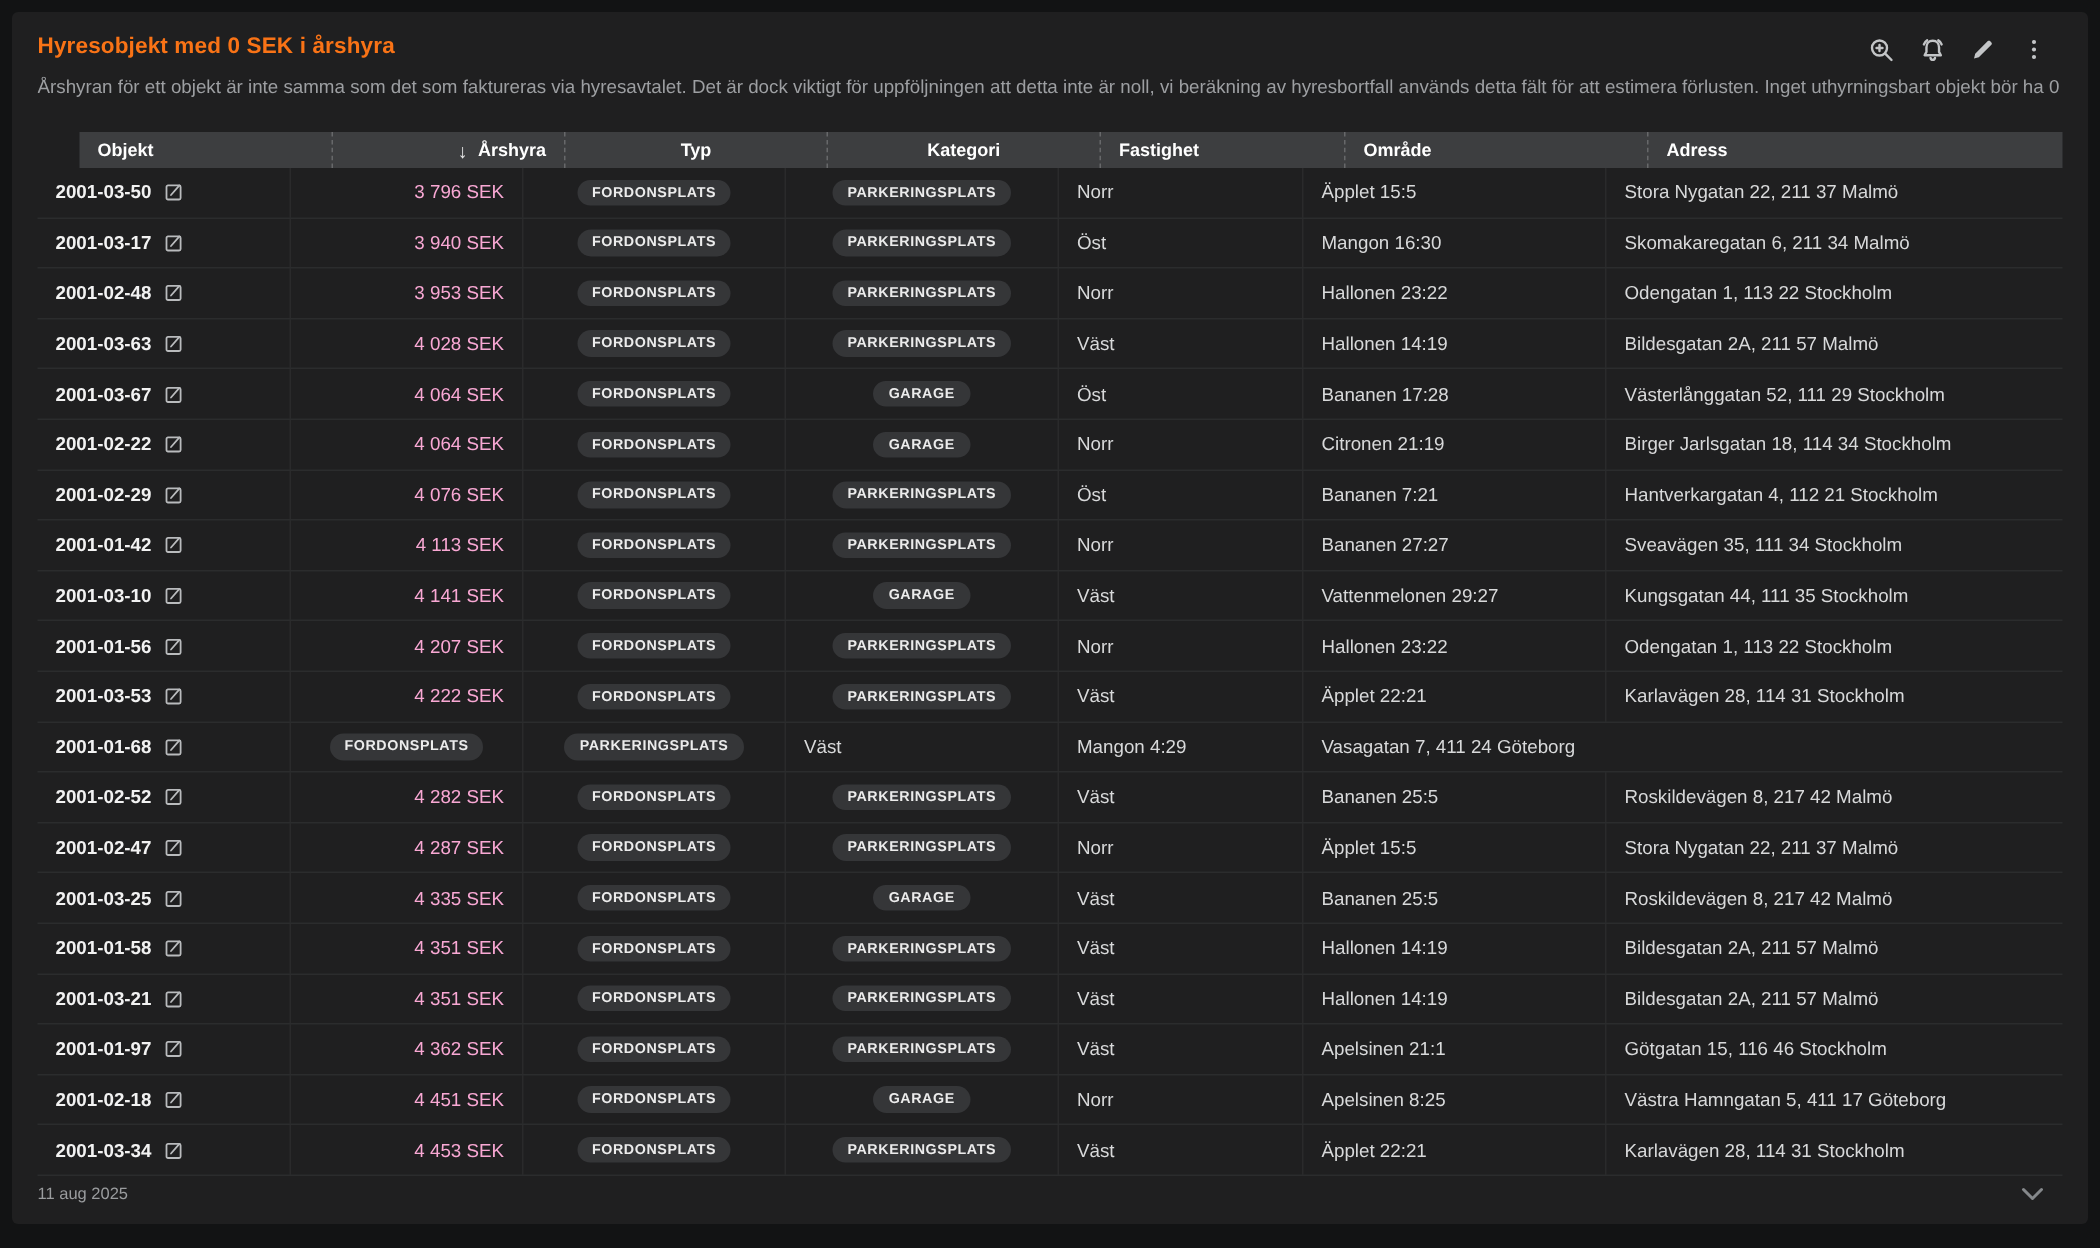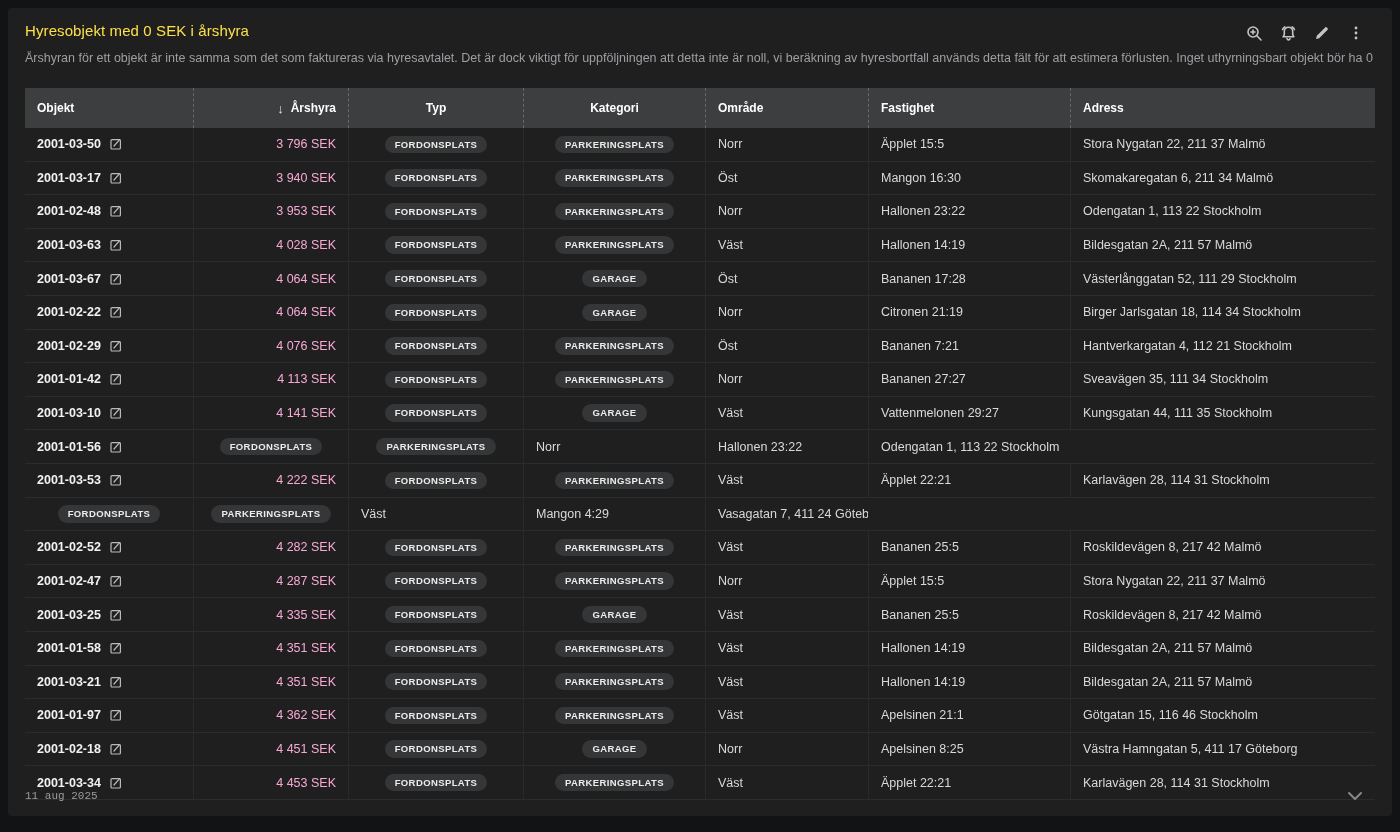--- a/index.html
+++ b/index.html
@@ -1,48 +1,48 @@
 <!DOCTYPE html>
 <html><head>
 <meta charset="utf-8">
 <style>
   html,body{margin:0;padding:0;width:1400px;height:832px;background:#121314;overflow:hidden;
     font-family:"Liberation Sans","DejaVu Sans",sans-serif;-webkit-font-smoothing:antialiased;}
   .panel{position:absolute;top:8px;left:8px;right:8px;height:808px;background:#1f1f20;border-radius:4px;}
   .panel-header{position:absolute;top:0;left:0;right:0;padding:14px 17px 0;}
   .title-row{display:flex;align-items:flex-start;justify-content:space-between;}
-  .panel-title{font-size:15px;font-weight:400;color:#fde047;letter-spacing:.1px;white-space:nowrap;}
+  .panel-title{font-size:15px;font-weight:700;color:#f97316;letter-spacing:.1px;white-space:nowrap;}
   .toolbar{display:flex;align-items:center;gap:16px;padding-top:2px;padding-right:10px;}
   .tool-icon{width:18px;height:18px;display:inline-flex;align-items:center;justify-content:center;cursor:pointer;}
   .tool-icon svg{stroke:#c3c5c7;fill:none;stroke-width:1.6;stroke-linecap:round;stroke-linejoin:round;}
   .tool-icon.filled svg{fill:#c3c5c7;stroke:none;}
   .panel-desc{margin-top:9px;font-size:12.5px;color:#9d9fa2;white-space:nowrap;overflow:hidden;}
   
   .table{position:absolute;top:80px;left:17px;right:17px;font-size:12.5px;color:#d8d9da;}
   .tr{display:grid;grid-template-columns:168px 155px 175px 182px 163px 202px 1fr;align-items:center;}
-  .thead .tr{background:#3d3e40;height:40px;font-weight:700;font-size:12px;color:#ffffff;}
+  .thead .tr{background:#3d3e40;height:24px;font-weight:700;font-size:12px;color:#ffffff;margin-left:28px;}
   .thead .th{height:100%;display:flex;align-items:center;padding:0 12px;}
   .thead .th + .th{border-left:1px dashed rgba(255,255,255,0.22);}
   .th.right{justify-content:flex-end;}
   .th.center{justify-content:center;}
   .sort-arrow{margin-right:7px;font-weight:400;font-size:13px;color:#e8e8e8;}
   .tbody .tr{height:32.6px;border-bottom:1px solid #2b2c2d;cursor:default;}
   .td{height:100%;display:flex;align-items:center;padding:0 12px;overflow:hidden;white-space:nowrap;}
   .td + .td{border-left:1px solid rgba(255,255,255,0.05);}
   .td.right{justify-content:flex-end;}
   .td.center{justify-content:center;}
   .objekt-text{font-weight:700;color:#f2f2f2;}
   .edit-icon{margin-left:9px;display:inline-flex;cursor:pointer;}
   .edit-icon svg{stroke:#b9bbbd;fill:none;stroke-width:1.2;stroke-linecap:round;}
   .rent{color:#f9a8d4;}
   .badge{background:#353638;color:#ececec;font-size:9.5px;font-weight:700;letter-spacing:.4px;
     padding:3px 10px;border-radius:10px;line-height:1.2;white-space:nowrap;}
   
   .panel-footer{position:absolute;left:17px;right:10px;bottom:7px;height:26px;
-    display:flex;align-items:center;justify-content:space-between;font-family:Liberation Mono, monospace;}
+    display:flex;align-items:center;justify-content:space-between;}
   .footer-date{font-size:11px;color:#9a9c9e;}
   .chevron{width:26px;height:26px;display:flex;align-items:center;justify-content:center;cursor:pointer;margin-right:14px;}
   .chevron svg{stroke:#85888b;fill:none;stroke-width:2;stroke-linecap:round;stroke-linejoin:round;}
 </style>
 </head>
 <body>
 
 <div class="panel">
 
   <div class="panel-header">
@@ -92,24 +92,24 @@
           <span class="sort-arrow">↓</span>
           <span>Årshyra</span>
         </div>
         <div class="th center">
             <span>Typ</span>
           </div>
         <div class="th center">
             <span>Kategori</span>
           </div>
         <div class="th">
-            <span>Område</span>
+            <span>Fastighet</span>
           </div>
         <div class="th">
-            <span>Fastighet</span>
+            <span>Område</span>
           </div>
         <div class="th">
             <span>Adress</span>
           </div>
       </div>
     </div>
     <div class="tbody">
     <div class="tr">
       <div class="td">
         <span class="objekt-text">2001-03-50</span>
@@ -311,20 +311,21 @@
     <div class="tr">
       <div class="td">
         <span class="objekt-text">2001-01-56</span>
         <span class="edit-icon">
           <svg width="12" height="12" viewBox="0 0 12 12">
             <rect x="1" y="1.6" width="9.4" height="9.4" rx="1"></rect>
             <line x1="4" y1="8" x2="9.6" y2="1.6"></line>
           </svg>
         </span>
       </div>
+      <div class="td right rent">4 207 SEK</div>
       <div class="td center">
         <span class="badge">FORDONSPLATS</span>
       </div>
       <div class="td center">
         <span class="badge">PARKERINGSPLATS</span>
       </div>
       <div class="td">Norr</div>
       <div class="td">Hallonen 23:22</div>
       <div class="td">Odengatan 1, 113 22 Stockholm</div>
     </div>
@@ -345,20 +346,29 @@
       </div>
       <div class="td center">
         <span class="badge">PARKERINGSPLATS</span>
       </div>
       <div class="td">Väst</div>
       <div class="td">Äpplet 22:21</div>
       <div class="td">Karlavägen 28, 114 31 Stockholm</div>
     </div>
 
     <div class="tr">
+      <div class="td">
+        <span class="objekt-text">2001-01-68</span>
+        <span class="edit-icon">
+          <svg width="12" height="12" viewBox="0 0 12 12">
+            <rect x="1" y="1.6" width="9.4" height="9.4" rx="1"></rect>
+            <line x1="4" y1="8" x2="9.6" y2="1.6"></line>
+          </svg>
+        </span>
+      </div>
       <div class="td center">
         <span class="badge">FORDONSPLATS</span>
       </div>
       <div class="td center">
         <span class="badge">PARKERINGSPLATS</span>
       </div>
       <div class="td">Väst</div>
       <div class="td">Mangon 4:29</div>
       <div class="td">Vasagatan 7, 411 24 Göteborg</div>
     </div>

